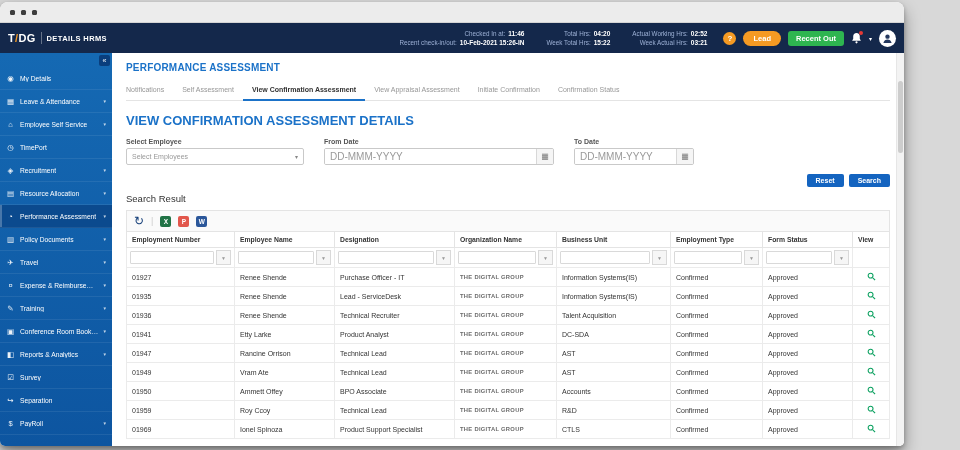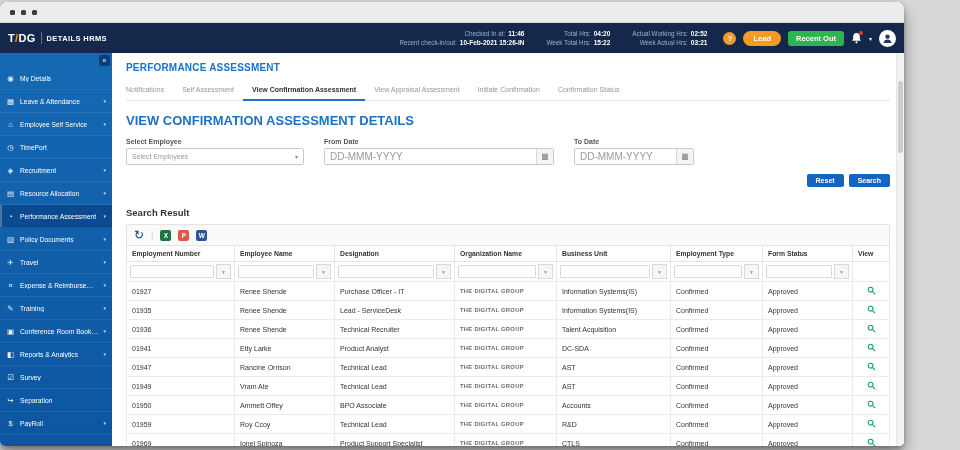--- a/index.html
+++ b/index.html
@@ -69,21 +69,21 @@
              box-sizing:border-box;overflow:hidden;background:#fff}
   .date-wrap input{border:none;outline:none;flex:1;min-width:0;font-size:10px;color:#555;
                    padding:0 5px;font-family:Liberation Sans, sans-serif}
   .date-wrap input::placeholder{color:#9a9a9a}
   .cal-btn{width:16px;border-left:1px solid #d8d8d8;background:#f5f5f5;color:#777;font-size:8px;
            display:flex;align-items:center;justify-content:center;cursor:pointer}
   .w-from{width:230px}.w-to{width:120px}
   .btn-row{display:flex;justify-content:flex-end;gap:5px;margin-top:9px}
   .btn{background:#1464c0;color:#fff;font-size:7px;font-weight:bold;border:none;
        padding:3px 9px;border-radius:2px;cursor:pointer}
-  .result-title{font-size:9.5px;font-weight:bold;color:#333;margin-top:20px}
+  .result-title{font-size:9.5px;font-weight:normal;color:#333;margin-top:6px}
   .toolbar{margin-top:6px;border:1px solid #e4e4e4;border-bottom:none;background:#fafafa;
            height:20px;display:flex;align-items:center;gap:7px;padding:0 7px}
   .tool-refresh{color:#123c77;font-size:12px;line-height:1;cursor:pointer}
   .tool-sep{color:#ccc;font-size:9px}
   .file-icon{width:11px;height:11px;border-radius:2px;color:#fff;font-size:6.5px;font-weight:bold;
              display:flex;align-items:center;justify-content:center;cursor:pointer}
   .fi-excel{background:#217346}.fi-pdf{background:#e2574c}.fi-word{background:#2b579a}
   table{width:100%;border-collapse:collapse;table-layout:fixed}
   th{font-size:6.8px;color:#333;text-align:left;font-weight:bold;padding:4px 5px;
      border:1px solid #e4e4e4;background:#fff;white-space:nowrap;overflow:hidden}

